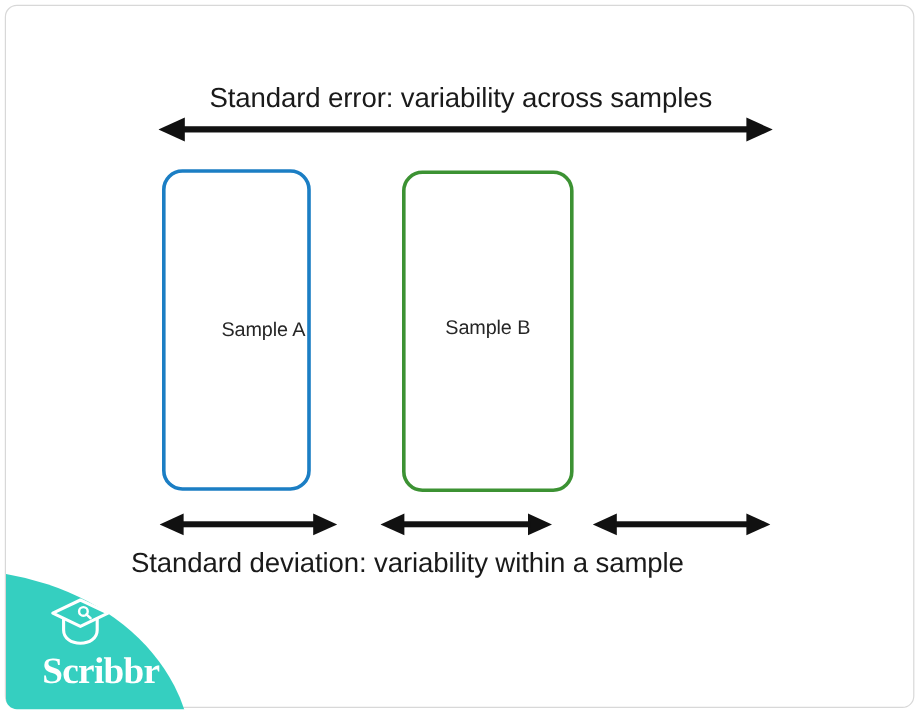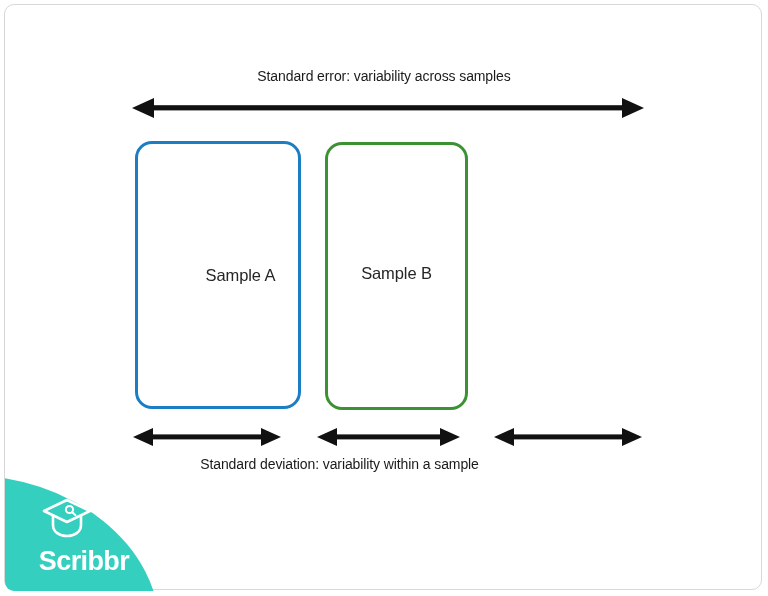--- a/index.html
+++ b/index.html
@@ -31,21 +31,21 @@
     border-radius: 10px;
     box-sizing: border-box;
     background: #ffffff;
   }
 
   
   .caption {
     position: absolute;
     text-align: center;
     color: #1a1a1a;
-    font-size: 14px;
+    font-size: 23px;
     letter-spacing: -0.1px;
     white-space: nowrap;
   }
   .caption-top {
     left: 0;
     width: 768px;
     top: 68px;
   }
   .caption-bottom {
     left: 0;
@@ -73,28 +73,28 @@
     justify-content: center;
   }
   .sample-label {
     font-size: 16.5px;
     color: #262626;
     letter-spacing: -0.1px;
     white-space: nowrap;
   }
 
   #box-a {
-    left: 135px;  top: 141px;  width: 166px; height: 268px;
+    left: 135px;  top: 141px;  width: 124px; height: 268px;
     border-color: #1b7ec4;
     padding-left: 45px;
   }
   #box-a .sample-label { transform: translateY(0px); }
 
   #box-b {
-    left: 325px; top: 142px; width: 143px; height: 268px;
+    left: 335px; top: 142px; width: 143px; height: 268px;
     border-color: #3c9233;
   }
   #box-b .sample-label { transform: translateY(-3px); }
 
   #box-c {
     left: 494px; top: 143px; width: 147px; height: 266px;
     border-color: #e2620e;
   }
   #box-c .sample-label { transform: translateY(0px); }
 
@@ -124,24 +124,24 @@
     width: 52px;
     height: 42px;
   }
   .logo-word {
     position: absolute;
     left: 14px;
     bottom: 14px;
     width: 130px;
     text-align: center;
     color: #ffffff;
-    font-size: 27px;
+    font-size: 31px;
     font-weight: bold;
     letter-spacing: -0.6px;
-    font-family: Liberation Sans, sans-serif;
+    font-family: Liberation Serif, serif;
   }
 </style>
 </head>
 <body>
 
 <div class="canvas">
   <div class="frame"></div>
 
   <div class="caption caption-top">Standard error: variability across samples</div>
 

